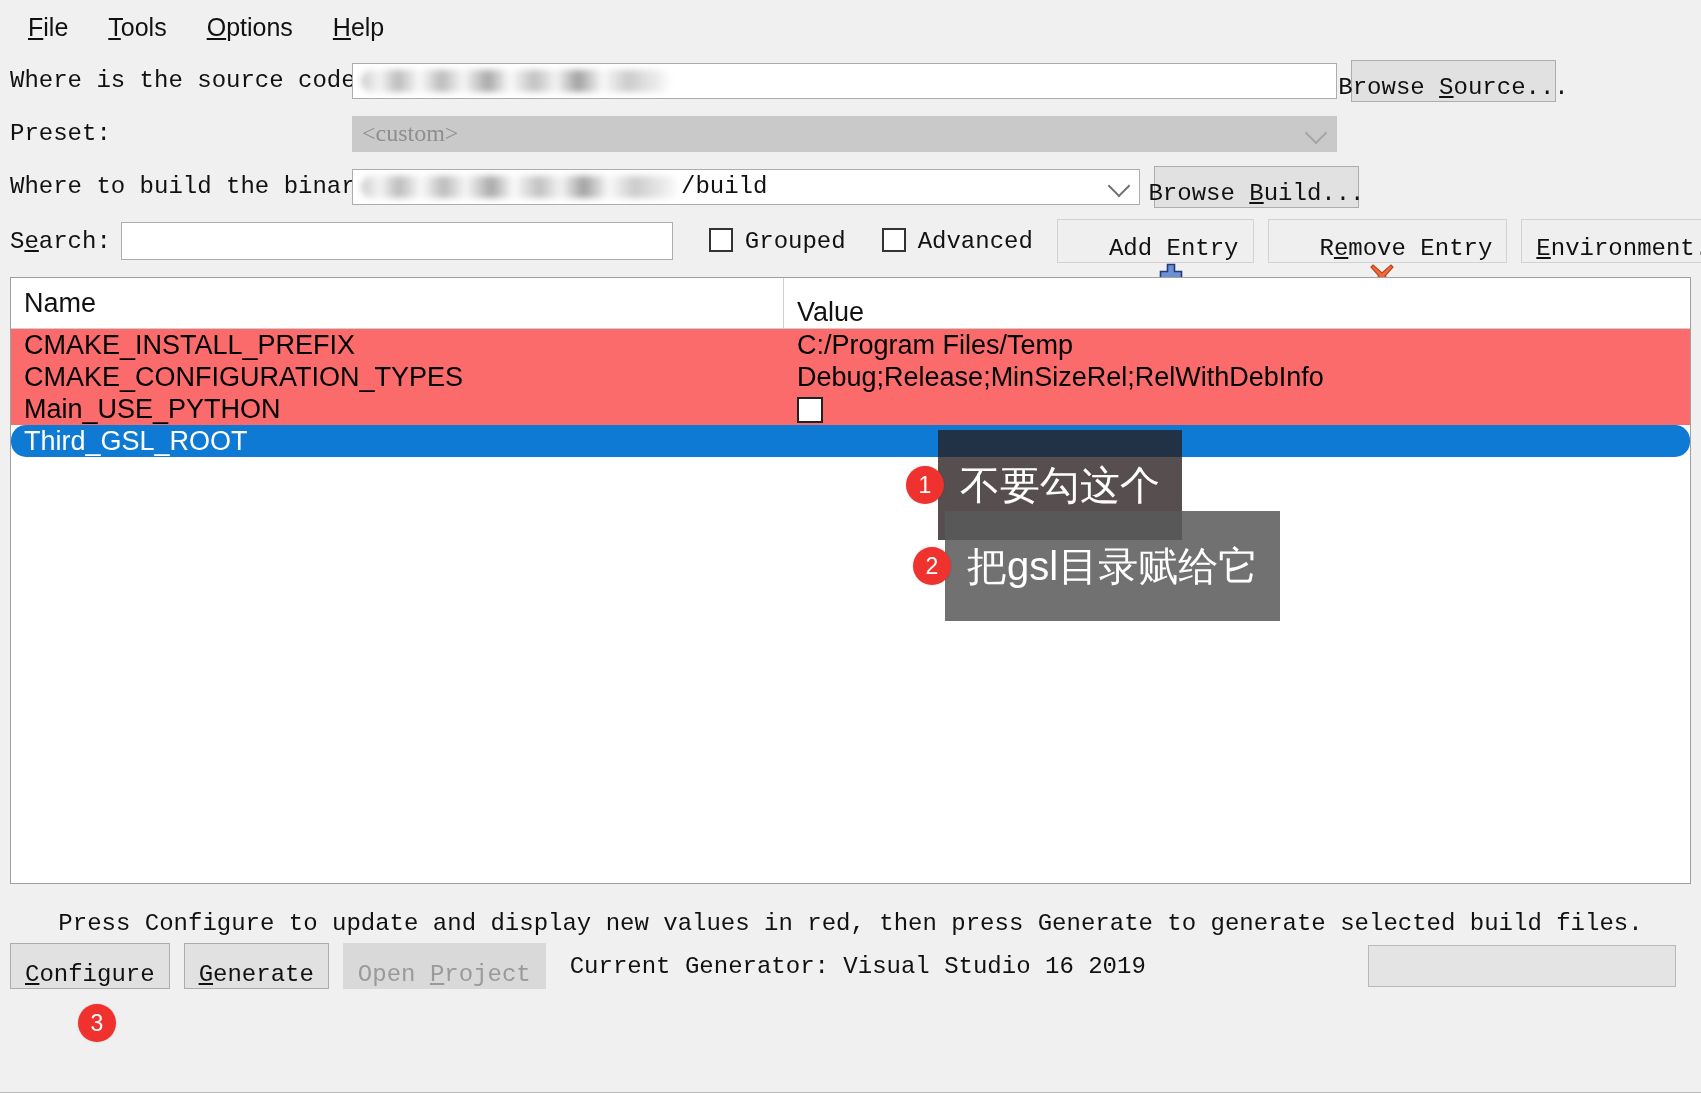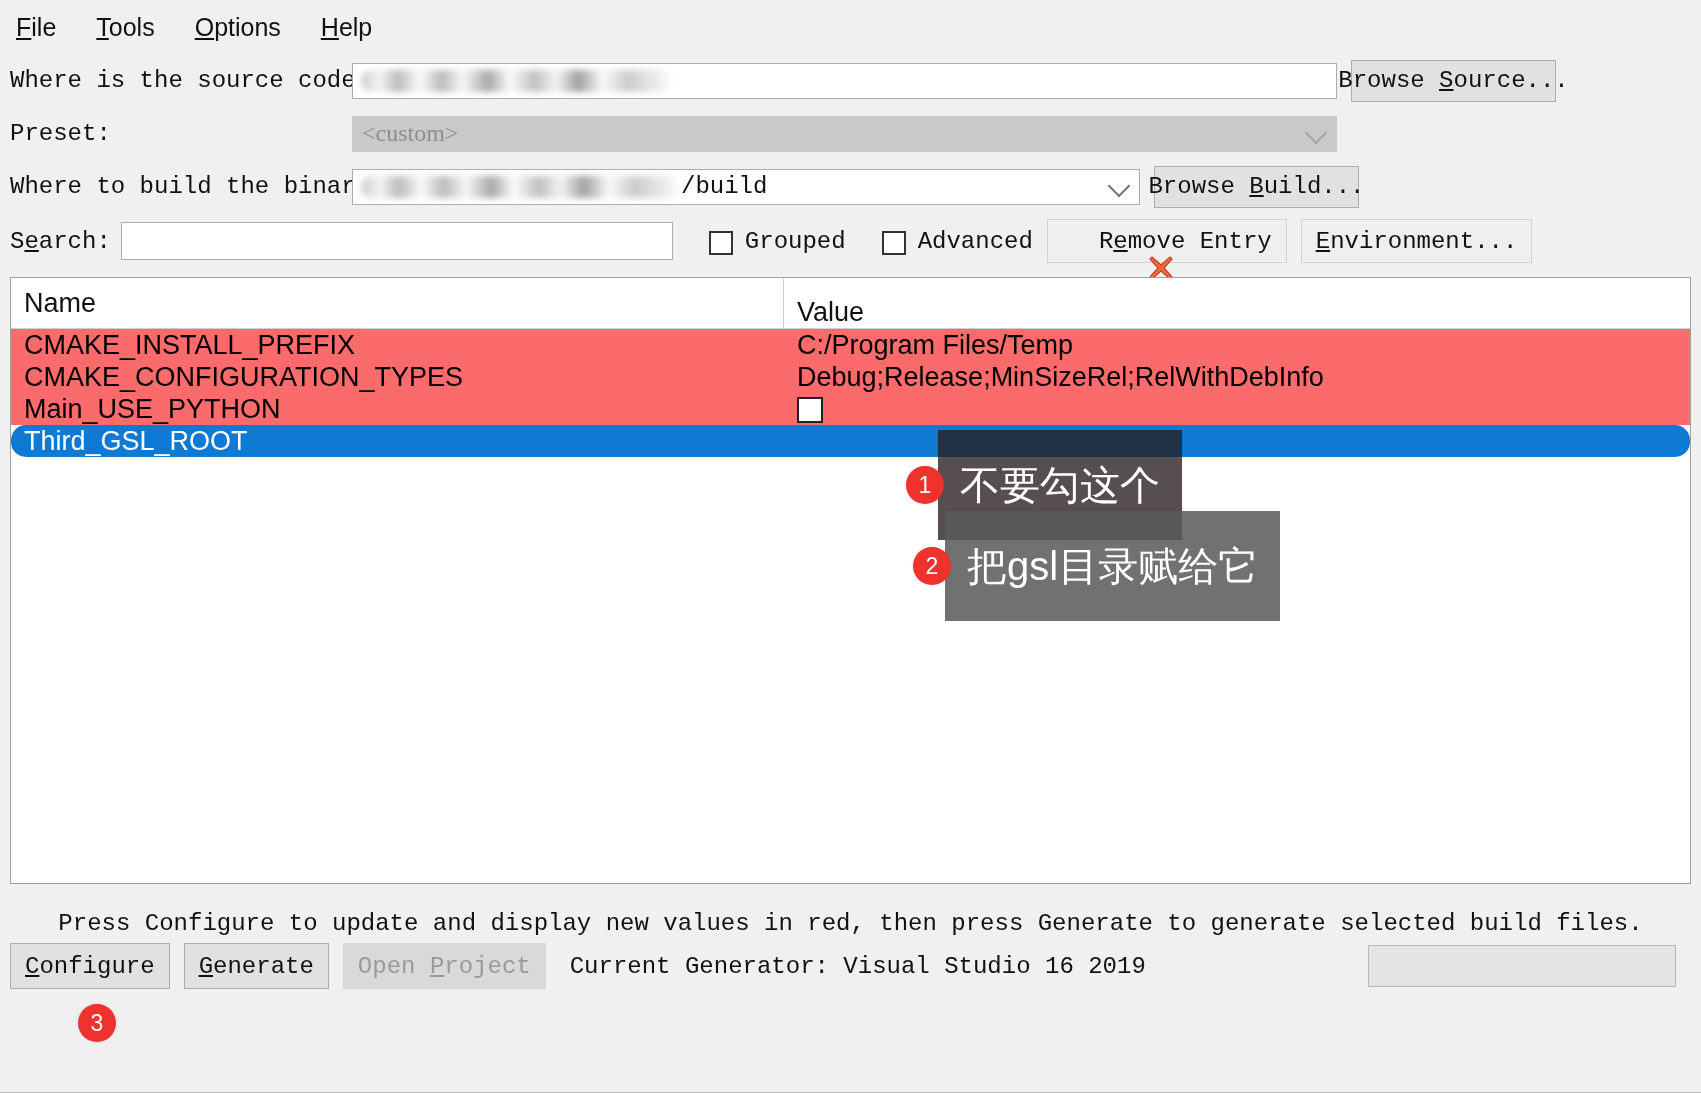--- a/index.html
+++ b/index.html
@@ -13,21 +13,21 @@
     font-family: "Liberation Serif", serif;
     overflow: hidden;
     position: relative;
   }
   
   .menubar {
     height: 54px;
     background: #f0f0f0;
     display: flex;
     align-items: center;
-    padding-left: 12px;
+    padding-left: 24px;
     box-sizing: border-box;
   }
   .menu-item {
     font-family: "Liberation Sans", sans-serif;
     font-size: 25px;
     color: #111;
     padding: 2px 22px 2px 4px;
     margin-right: 14px;
     cursor: default;
     white-space: nowrap;
@@ -96,21 +96,21 @@
   }
 
   .btn {
     font-family: "Liberation Mono", monospace;
     font-size: 24px;
     color: #111;
     background: #e1e1e1;
     border: 1px solid #adadad;
     height: 42px;
     display: inline-flex;
-    align-items: center;
+    align-items: flex-end;
     justify-content: center;
     box-sizing: border-box;
     padding: 0 14px;
     white-space: pre;
     cursor: default;
   }
   .btn .mn { text-decoration: underline; }
   .btn.flat { background: #efefef; border-color: #d2d2d2; }
   .btn.disabled { color: #9a9a9a; background: #d9d9d9; border-color: #d9d9d9; }
 
@@ -126,21 +126,21 @@
     flex: none;
     width: 552px;
     height: 38px;
     background: #fff;
     border: 1px solid #adadad;
     box-sizing: border-box;
     margin-left: 10px;
   }
   .chk-wrap {
     display: flex;
-    align-items: flex-end;
+    align-items: flex-start;
     margin-left: 36px;
     font-family: "Liberation Mono", monospace;
     font-size: 24px;
     color: #111;
   }
   .checkbox {
     width: 24px;
     height: 24px;
     border: 2px solid #333;
     background: #fff;
@@ -364,20 +364,28 @@
   <div class="chk-wrap">
     <span class="checkbox"></span>
     <span>Grouped</span>
   </div>
 
   <div class="chk-wrap">
     <span class="checkbox"></span>
     <span>Advanced</span>
   </div>
 
+  <div class="btn flat" style="margin-left:24px;height:44px">
+    <span class="icon-plus">
+      <svg width="26" height="26" viewBox="0 0 26 26" xmlns="http://www.w3.org/2000/svg">
+        <path d="M9.5 1.5 h7 v7 h7 v7 h-7 v7 h-7 v-7 h-7 v-7 h7 z" fill="#6d8fd6" stroke="#23397c" stroke-width="1.6"></path>
+      </svg>
+    </span>
+    <span>Add Entry</span>
+  </div>
 
   <div class="btn flat" style="margin-left:14px;height:44px">
     <span class="icon-x">
       <svg width="26" height="26" viewBox="0 0 26 26" xmlns="http://www.w3.org/2000/svg">
         <path d="M4 2 L13 10 L22 2 L24 4 L16 13 L24 22 L22 24 L13 16 L4 24 L2 22 L10 13 L2 4 z" fill="#f06a3c" stroke="#c0441c" stroke-width="1.2"></path>
       </svg>
     </span>
     <span>R</span><span class="mn">e</span><span>move Entry</span>
   </div>
 

